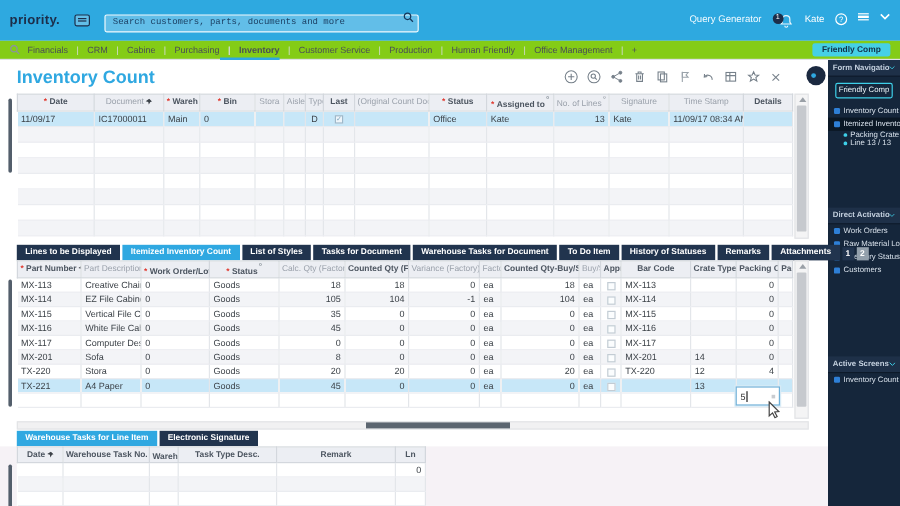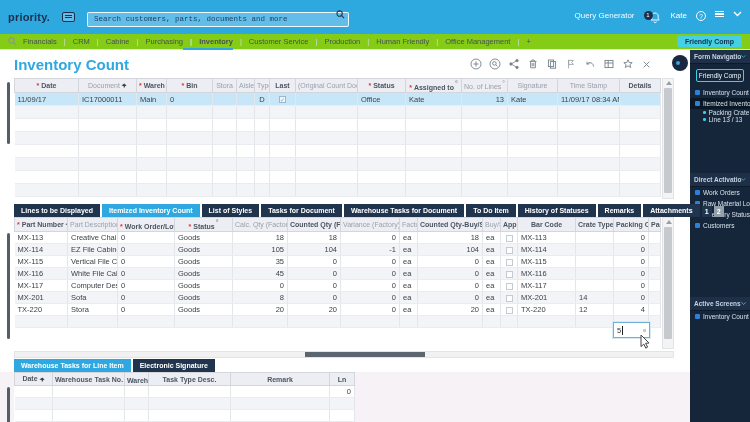--- a/index.html
+++ b/index.html
@@ -578,20 +578,37 @@
     <td>ea</td>
     <td class="num">20</td>
     <td>ea</td>
     <td class="ctr"><span class="chk"></span></td>
     <td>TX-220</td>
     <td>12</td>
     <td class="num">4</td>
     <td></td>
   </tr>
 
+  <tr class="selected">
+    <td>TX-221</td>
+    <td>A4 Paper</td>
+    <td>0</td>
+    <td>Goods</td>
+    <td class="num">45</td>
+    <td class="num">0</td>
+    <td class="num">0</td>
+    <td>ea</td>
+    <td class="num">0</td>
+    <td>ea</td>
+    <td class="ctr"><span class="chk"></span></td>
+    <td></td>
+    <td>13</td>
+    <td class="num"></td>
+    <td></td>
+  </tr>
 <tr>
                 <td></td>
                 <td></td>
                 <td></td>
                 <td></td>
                 <td></td>
                 <td></td>
                 <td></td>
                 <td></td>
                 <td></td>

